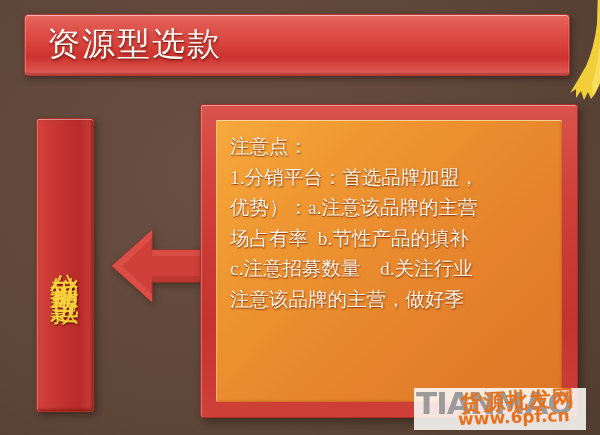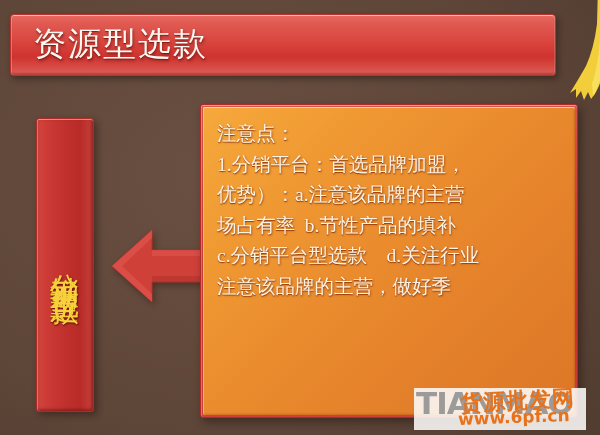--- a/index.html
+++ b/index.html
@@ -23,21 +23,21 @@
     right: -6px;
     top: -4px;
     width: 58px;
     height: 112px;
     pointer-events: none;
   }
 
   
   #title-banner {
     position: absolute;
-    left: 10px;
+    left: 24px;
     top: 14px;
     width: 546px;
     height: 62px;
     border-radius: 4px;
     background:
       linear-gradient(to bottom,
         #e8685f 0%,
         #e05a52 14%,
         #d8433c 48%,
         #cf332f 70%,
@@ -118,21 +118,21 @@
 
   
   #content-box {
     position: absolute;
     left: 200px;
     top: 104px;
     width: 378px;
     height: 314px;
     box-sizing: border-box;
     border-radius: 3px;
-    padding: 2px;
+    padding: 15px;
     background:
       linear-gradient(to bottom,
         #d9534c 0%,
         #cf4039 30%,
         #c5332e 70%,
         #cf4039 100%);
     box-shadow:
       inset 0 1px 0 rgba(255,255,255,0.42),
       inset 1px 0 0 rgba(255,255,255,0.28),
       3px 4px 8px rgba(30,16,10,0.48);
@@ -237,21 +237,21 @@
     <rect x="40" y="28" width="56" height="6" fill="#e0564f" opacity="0.60"></rect>
     <rect x="40" y="54" width="56" height="6" fill="#a92f29" opacity="0.45"></rect>
   </svg>
 
   <div id="content-box">
     <div id="content-inner">
       <div class="ctext">注意点：</div>
       <div class="ctext">1.分销平台：首选品牌加盟，</div>
       <div class="ctext">优势）：a.注意该品牌的主营</div>
       <div class="ctext">场占有率  b.节性产品的填补</div>
-      <div class="ctext">c.分销平台型选款    d.关注行业</div>
+      <div class="ctext">c.注意招募数量    d.关注行业</div>
       <div class="ctext">注意该品牌的主营，做好季</div>
     </div>
   </div>
 
   <div id="watermark">
     <div id="wm-base">TIANMAO</div>
     <div id="wm-cn">货源批发网</div>
     <div id="wm-url">www.6pf.cn</div>
   </div>
 

